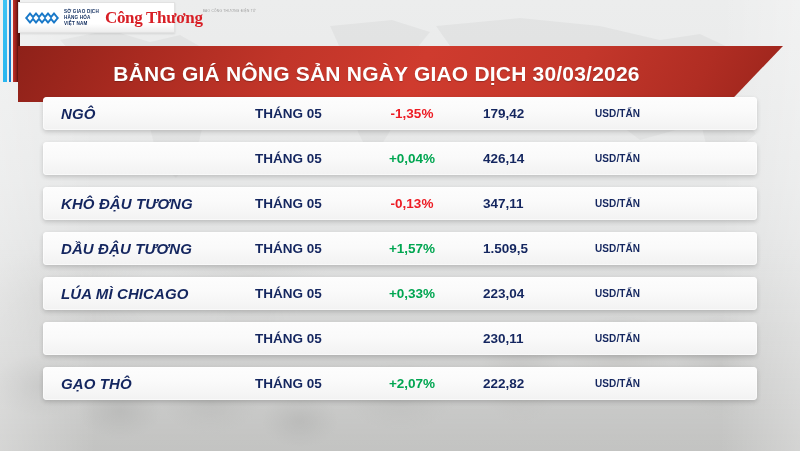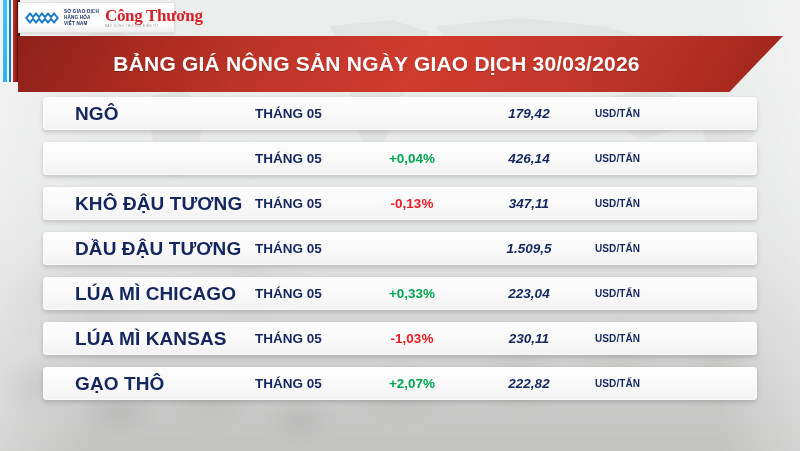--- a/index.html
+++ b/index.html
@@ -110,21 +110,21 @@
     font-size: 4.6px;
     line-height: 6px;
     color: #0d2a5c;
     font-weight: bold;
     letter-spacing: .2px;
     white-space: nowrap;
   }
   .ct-logo {
     margin-left: 6px;
     display: flex;
-    flex-direction: column;
+    flex-direction: row;
     line-height: 1;
   }
   .ct-name {
     font-family: "Liberation Serif", serif;
     font-weight: bold;
     font-size: 17px;
     color: #d81f26;
     letter-spacing: -.3px;
     white-space: nowrap;
   }
@@ -133,21 +133,21 @@
     color: #9a9a9a;
     letter-spacing: .3px;
     margin-top: 1px;
     white-space: nowrap;
   }
 
   
   .header-banner {
     position: absolute;
     left: 18px;
-    top: 36px;
+    top: 46px;
     width: 765px;
     height: 56px;
     background: linear-gradient(118deg,
         #8e2119 0%,
         #a92a20 16%,
         #c13529 34%,
         #cf3b2e 52%,
         #c4372b 72%,
         #b02d23 88%,
         #9a241b 100%);
@@ -183,24 +183,25 @@
     border-radius: 4px;
     background: linear-gradient(to bottom,#fdfdfd 0%,#fafafa 45%,#f2f2f2 100%);
     box-shadow: 0 2px 4px rgba(60,60,60,.22), 0 0 0 1px rgba(255,255,255,.55) inset;
     display: flex;
     align-items: center;
     font-weight: bold;
     color: #14265f;
   }
   .c-name {
     position: absolute;
-    left: 32px;
-    font-size: 19px;
+    left: 18px;
+    font-size: 15px;
     letter-spacing: .1px;
     white-space: nowrap;
+    font-style: italic;
   }
   .c-month {
     position: absolute;
     left: 212px;
     font-size: 13.5px;
     white-space: nowrap;
   }
   .c-change {
     position: absolute;
     left: 320px;
@@ -208,24 +209,23 @@
     text-align: center;
     font-size: 13.5px;
     white-space: nowrap;
   }
   .c-change.up   { color: #00a651; }
   .c-change.down { color: #ed1c24; }
   .c-price {
     position: absolute;
     left: 440px;
     width: 92px;
-    text-align: center;
+    text-align: left;
     font-size: 13.5px;
     white-space: nowrap;
-    font-style: italic;
   }
   .c-unit {
     position: absolute;
     left: 552px;
     font-size: 10px;
     letter-spacing: .1px;
     white-space: nowrap;
   }
 
   
@@ -306,20 +306,21 @@
 
   <div class="header-banner">
     <div class="header-title">BẢNG GIÁ NÔNG SẢN NGÀY GIAO DỊCH 30/03/2026</div>
   </div>
 
   <div class="rows">
 
     <div class="row">
       <span class="c-name">NGÔ</span>
       <span class="c-month">THÁNG 05</span>
+      <span class="c-change down">-1,35%</span>
       <span class="c-price">179,42</span>
       <span class="c-unit">USD/TẤN</span>
     </div>
 
     <div class="row">
       <span class="c-month">THÁNG 05</span>
       <span class="c-change up">+0,04%</span>
       <span class="c-price">426,14</span>
       <span class="c-unit">USD/TẤN</span>
     </div>
@@ -328,36 +329,35 @@
       <span class="c-name">KHÔ ĐẬU TƯƠNG</span>
       <span class="c-month">THÁNG 05</span>
       <span class="c-change down">-0,13%</span>
       <span class="c-price">347,11</span>
       <span class="c-unit">USD/TẤN</span>
     </div>
 
     <div class="row">
       <span class="c-name">DẦU ĐẬU TƯƠNG</span>
       <span class="c-month">THÁNG 05</span>
+      <span class="c-change up">+1,57%</span>
       <span class="c-price">1.509,5</span>
       <span class="c-unit">USD/TẤN</span>
     </div>
 
     <div class="row">
       <span class="c-name">LÚA MÌ CHICAGO</span>
       <span class="c-month">THÁNG 05</span>
       <span class="c-change up">+0,33%</span>
       <span class="c-price">223,04</span>
       <span class="c-unit">USD/TẤN</span>
     </div>
 
     <div class="row">
-      <span class="c-name">LÚA MÌ KANSAS</span>
-      <span class="c-month">THÁNG 05</span>
-      <span class="c-change down">-1,03%</span>
+      <span class="c-month">THÁNG 05</span>
       <span class="c-price">230,11</span>
       <span class="c-unit">USD/TẤN</span>
     </div>
 
     <div class="row">
       <span class="c-name">GẠO THÔ</span>
       <span class="c-month">THÁNG 05</span>
       <span class="c-change up">+2,07%</span>
       <span class="c-price">222,82</span>
       <span class="c-unit">USD/TẤN</span>

